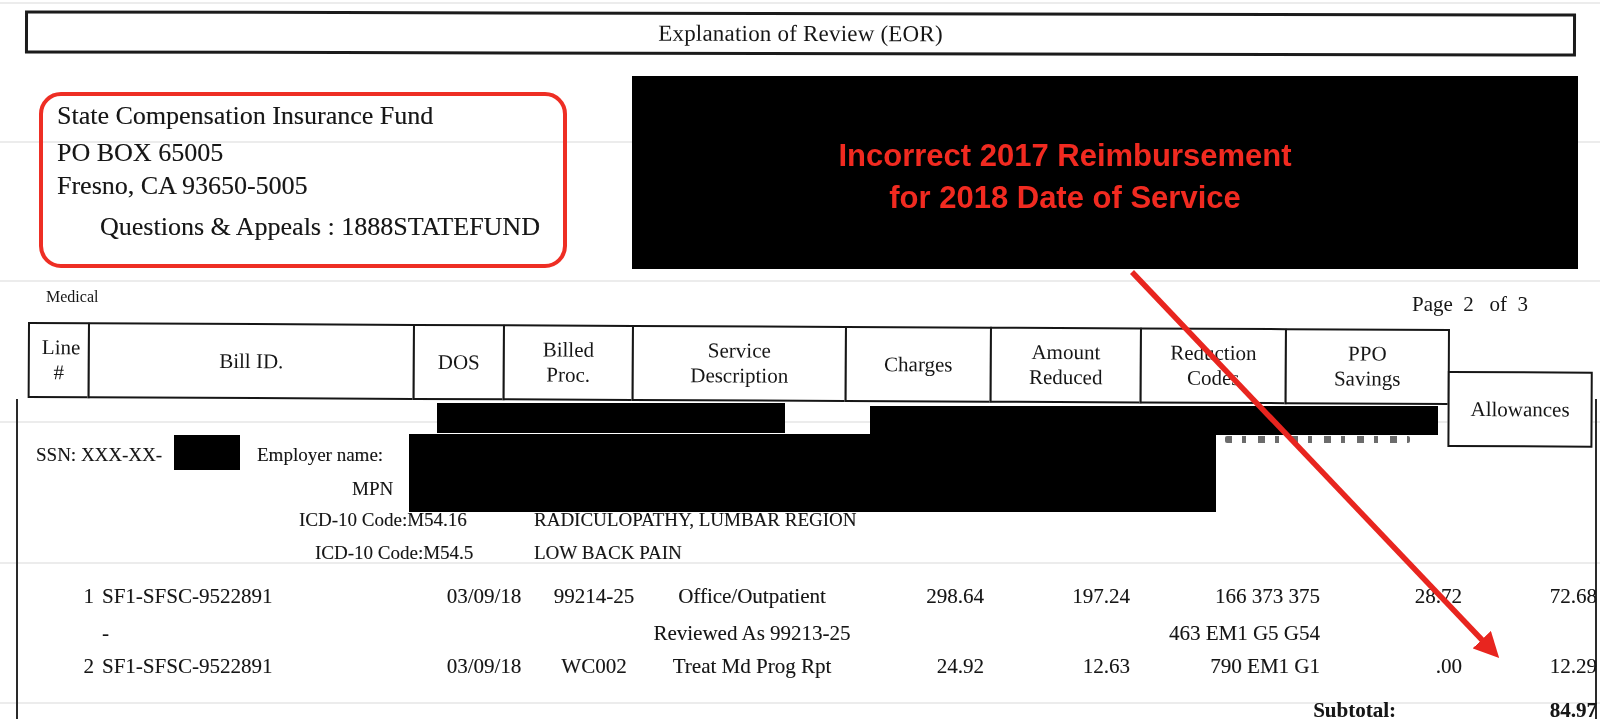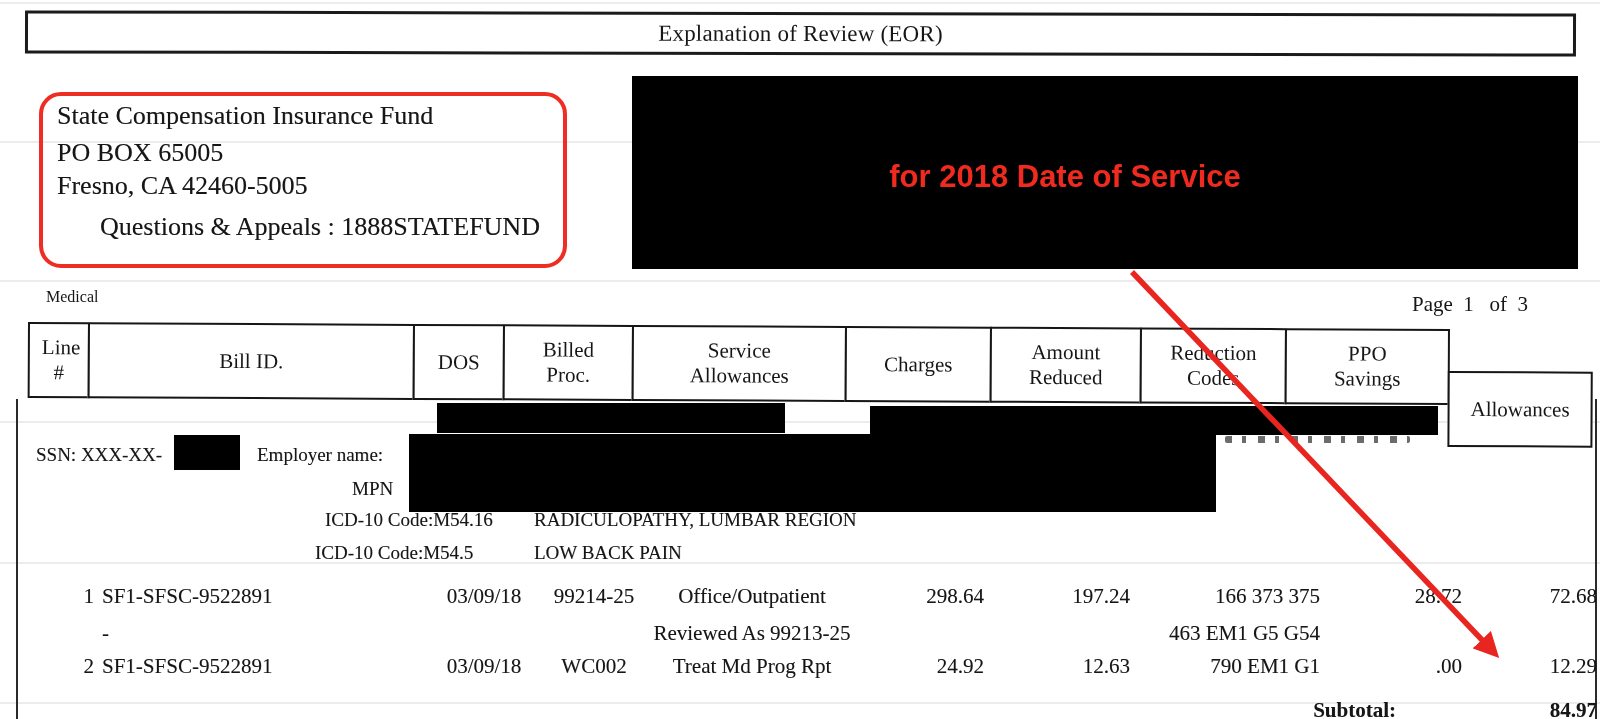--- a/index.html
+++ b/index.html
@@ -67,21 +67,21 @@
   .remnant{
     position:absolute;left:1225px;top:436px;width:185px;height:7px;z-index:3;
     background:repeating-linear-gradient(90deg,#3a3a3a 0 7px,transparent 7px 17px,#3a3a3a 17px 21px,transparent 21px 33px);
     opacity:.75;border-radius:2px;
   }
   
   .info{position:absolute;font-size:19px;white-space:nowrap;z-index:2;text-shadow:.3px .3px 0 rgba(0,0,0,.3);}
   .ssn-label{left:36px;top:444px;}
   .employer-label{left:257px;top:444px;}
   .mpn-label{left:352px;top:478px;}
-  .icd1-code{left:325px;top:509px;} .icd1-desc{left:534px;top:509px;}
+  .icd1-code{left:299px;top:509px;} .icd1-desc{left:534px;top:509px;}
   .icd2-code{left:315px;top:542px;} .icd2-desc{left:534px;top:542px;}
   
   .trow{position:absolute;left:0;width:1600px;height:24px;z-index:2;font-size:21px;}
   .r1{top:584px;} .r1b{top:621px;} .r2{top:654px;} .rsub{top:698px;font-weight:bold;}
   .cell{position:absolute;top:0;white-space:nowrap;text-shadow:.3px .3px 0 rgba(0,0,0,.3);}
   .c-lineno{left:70px;width:24px;text-align:right;}
   .c-bill{left:102px;width:240px;text-align:left;}
   .c-dos{left:436px;width:96px;text-align:center;}
   .c-proc{left:528px;width:132px;text-align:center;}
   .c-service{left:638px;width:228px;text-align:center;}
@@ -106,45 +106,46 @@
   <div class="seam" style="top:562px"></div>
   <div class="seam" style="top:702px"></div>
 
   <div class="title-box">
     <span>Explanation of Review (EOR)</span>
   </div>
 
   <div class="payer-box"></div>
   <div class="payer-line pl1">State Compensation Insurance Fund</div>
   <div class="payer-line pl2">PO BOX 65005</div>
-  <div class="payer-line pl3">Fresno, CA 42460-5005</div>
+  <div class="payer-line pl3">Fresno, CA 93650-5005</div>
   <div class="payer-line pl4">Questions &amp; Appeals : 1888STATEFUND</div>
 
   <div class="annotation-box">
+    <div>Incorrect 2017 Reimbursement</div>
     <div>for 2018 Date of Service</div>
   </div>
 
   <div class="section-heading">Medical</div>
-  <div class="page-indicator">Page  1   of  3</div>
+  <div class="page-indicator">Page  2   of  3</div>
 
   <div class="thead">
     <div class="hbox h0">
         <span>Line #</span>
       </div>
     <div class="hbox h1">
         <span>Bill ID.</span>
       </div>
     <div class="hbox h2">
         <span>DOS</span>
       </div>
     <div class="hbox h3">
         <span>Billed Proc.</span>
       </div>
     <div class="hbox h4">
-        <span>Service Allowances</span>
+        <span>Service Description</span>
       </div>
     <div class="hbox h5">
         <span>Charges</span>
       </div>
     <div class="hbox h6">
         <span>Amount Reduced</span>
       </div>
     <div class="hbox h7">
         <span>Reduction Codes</span>
       </div>

